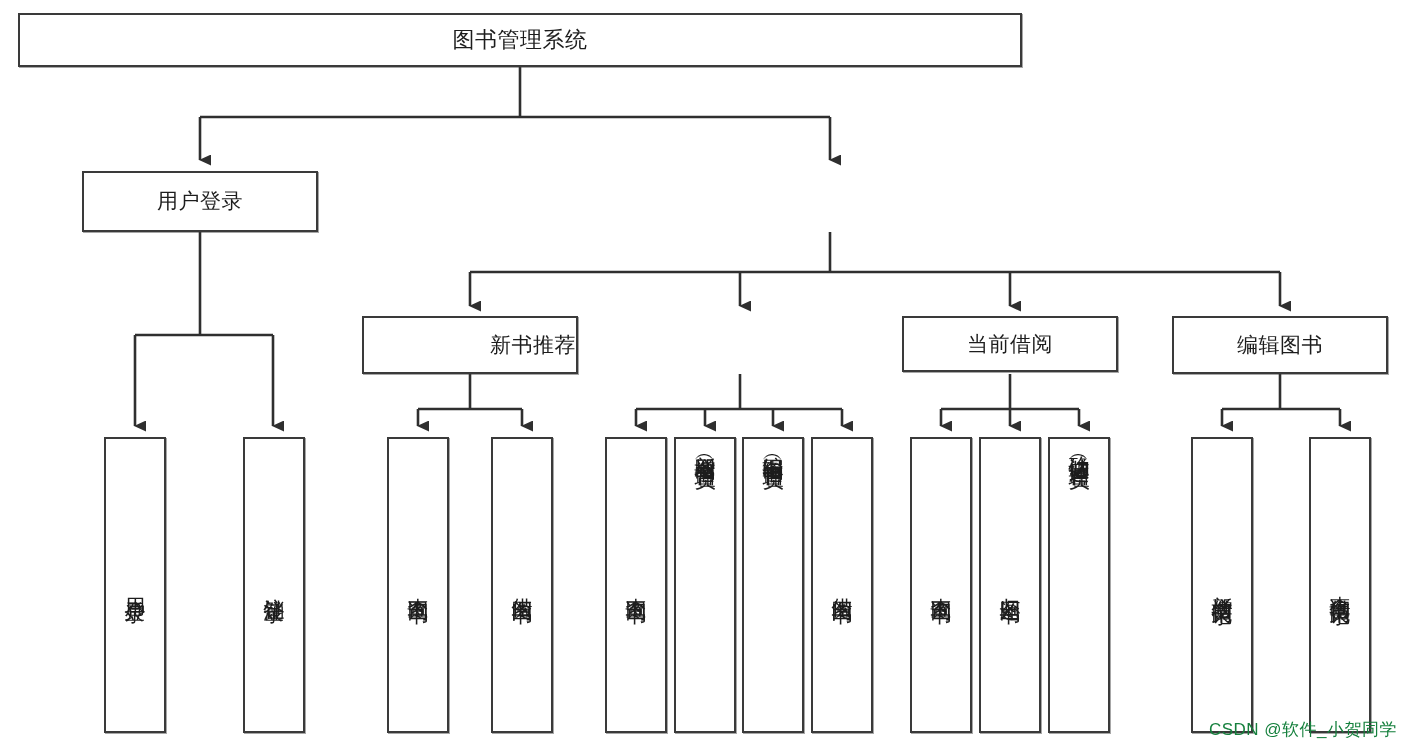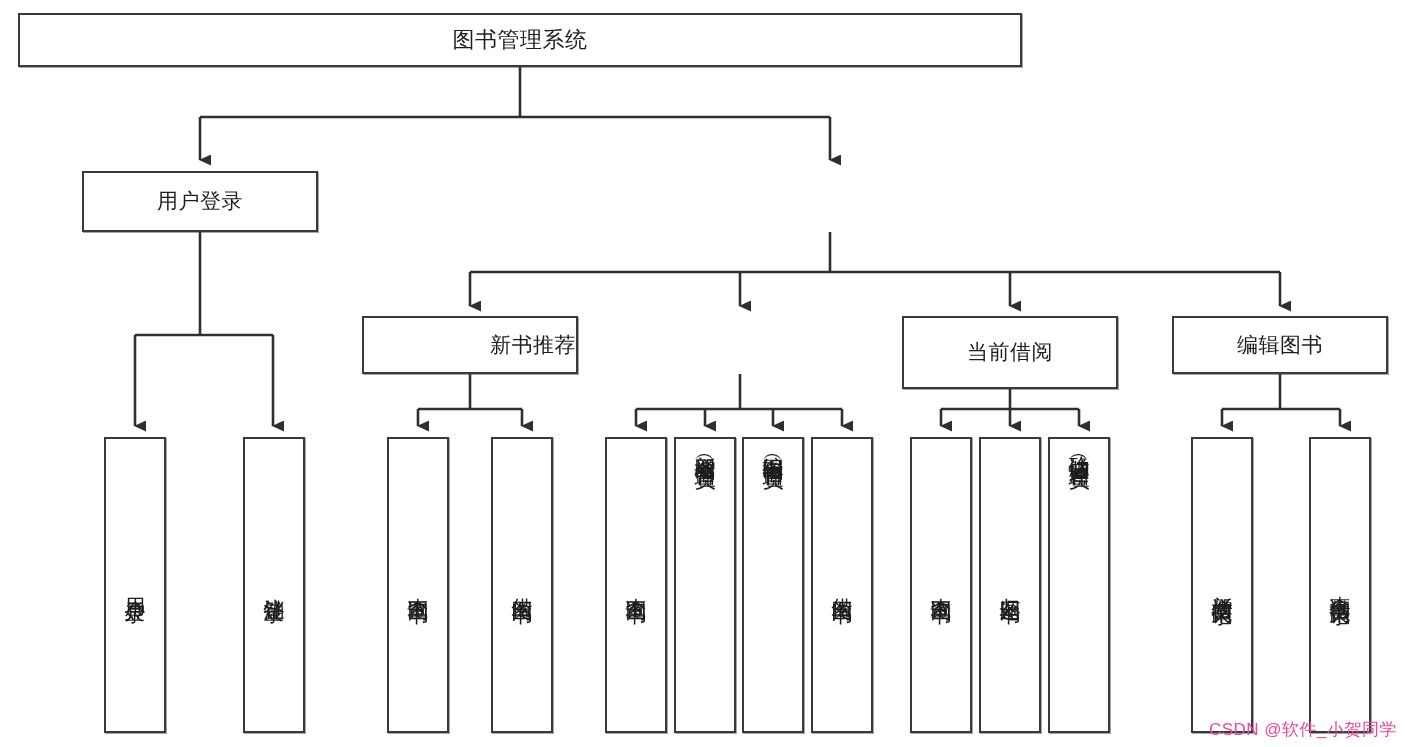--- a/index.html
+++ b/index.html
@@ -61,21 +61,21 @@
     display: block;
     margin: 0 auto;
   }
   .node.leaf.v-center { align-items: center; }
   .node.leaf.v-top { align-items: flex-start; }
   .watermark {
     position: absolute;
     right: 8px;
     bottom: 6px;
     font-size: 17px;
-    color: #ec4899;
+    color: #15803d;
     letter-spacing: 0.5px;
     white-space: nowrap;
     user-select: none;
   }
 </style>
 </head>
 <body>
 
 <div id="diagram-root">
 
@@ -136,21 +136,21 @@
     <span class="node-label">图书管理系统</span>
   </div>
 
   <div class="node level1" style="left:82px; top:171px; width:236px; height:61px;">
     <span class="node-label">用户登录</span>
   </div>
 
   <div class="node level2" style="left:362px; top:316px; width:216px; height:58px;justify-content:flex-end;">
     <span class="node-label">新书推荐</span>
   </div>
-  <div class="node level2" style="left:902px; top:316px; width:216px; height:73px;">
+  <div class="node level2" style="left:902px; top:316px; width:216px; height:56px;">
     <span class="node-label">当前借阅</span>
   </div>
   <div class="node level2" style="left:1172px; top:316px; width:216px; height:58px;">
     <span class="node-label">编辑图书</span>
   </div>
 
   <div class="node leaf v-center" style="left:104px; top:437px; width:62px; height:296px;">
     <span class="node-label">用户登录</span>
   </div>
   <div class="node leaf v-center" style="left:243px; top:437px; width:62px; height:296px;">

